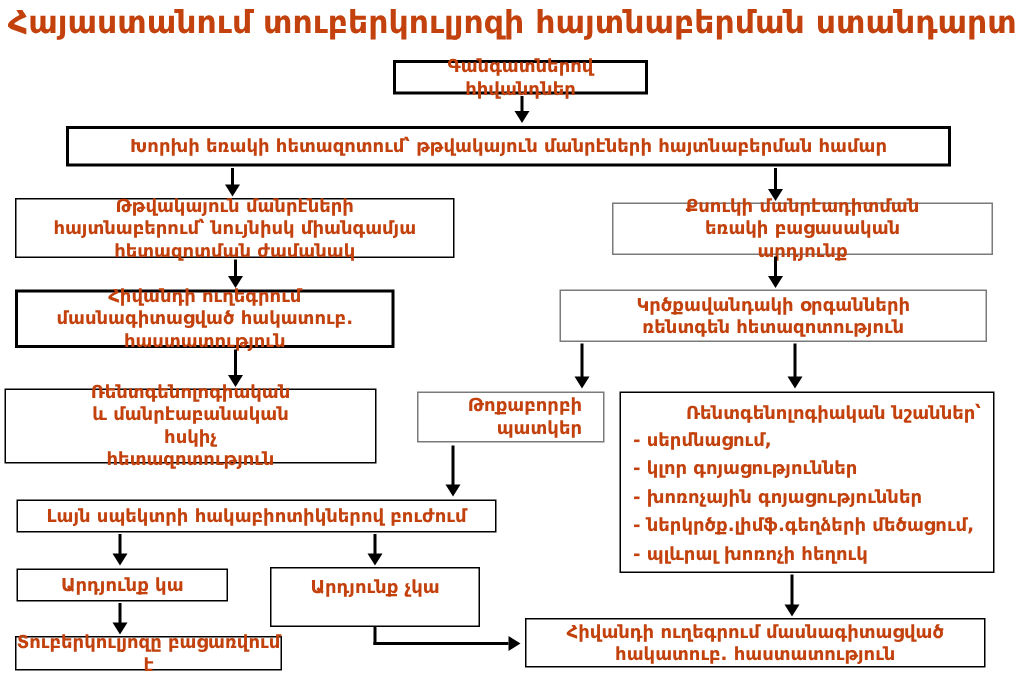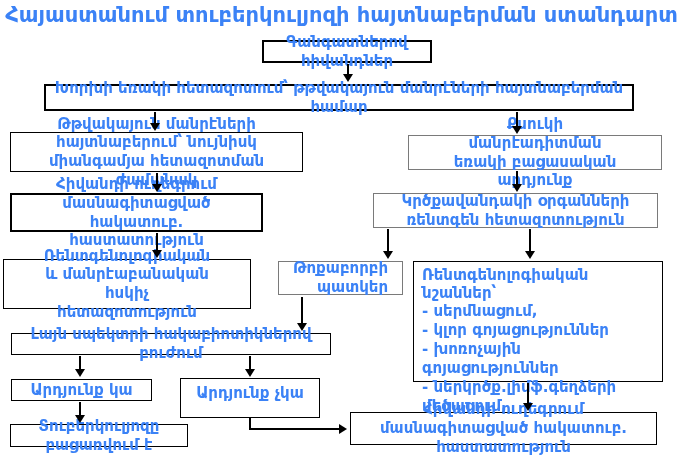--- a/index.html
+++ b/index.html
@@ -1,36 +1,36 @@
 <!DOCTYPE html>
 <html><head>
 <meta charset="utf-8">
 <style>
   html,body{margin:0;padding:0;background:#ffffff;}
   #canvas{
     position:relative;width:683px;height:456px;background:#ffffff;
     font-family:"DejaVu Sans","Liberation Sans",sans-serif;
-    color:#3b82f6;overflow:hidden;
+    color:#c2410c;overflow:hidden;
   }
   .title{
     position:absolute;left:0;top:3px;width:683px;text-align:center;
     font-size:21px;font-weight:bold;letter-spacing:0px;white-space:nowrap;
   }
   .box{
     position:absolute;box-sizing:border-box;background:#fff;
     border:1px solid #000;display:flex;align-items:center;justify-content:center;
-    text-align:center;font-size:15px;font-weight:bold;line-height:1.25;
+    text-align:center;font-size:12px;font-weight:bold;line-height:1.25;
   }
   .b2{border-width:2px;}
   .bgray{border-color:#7a7a7a;}
   .listbox{
     flex-direction:column;align-items:stretch;justify-content:flex-start;
     text-align:left;padding:4px 8px 2px 8px;
   }
-  .listbox .lb-title{text-align:left;line-height:18px;}
+  .listbox .lb-title{text-align:right;line-height:18px;}
   .listbox .lb-item{display:block;line-height:19px;}
   .aline{position:absolute;width:2px;background:#000;}
   .ahead-down{
     position:absolute;width:0;height:0;
     border-left:5px solid transparent;border-right:5px solid transparent;
     border-top:8px solid #000;
   }
   .ahead-right{
     position:absolute;width:0;height:0;
     border-top:5px solid transparent;border-bottom:5px solid transparent;

